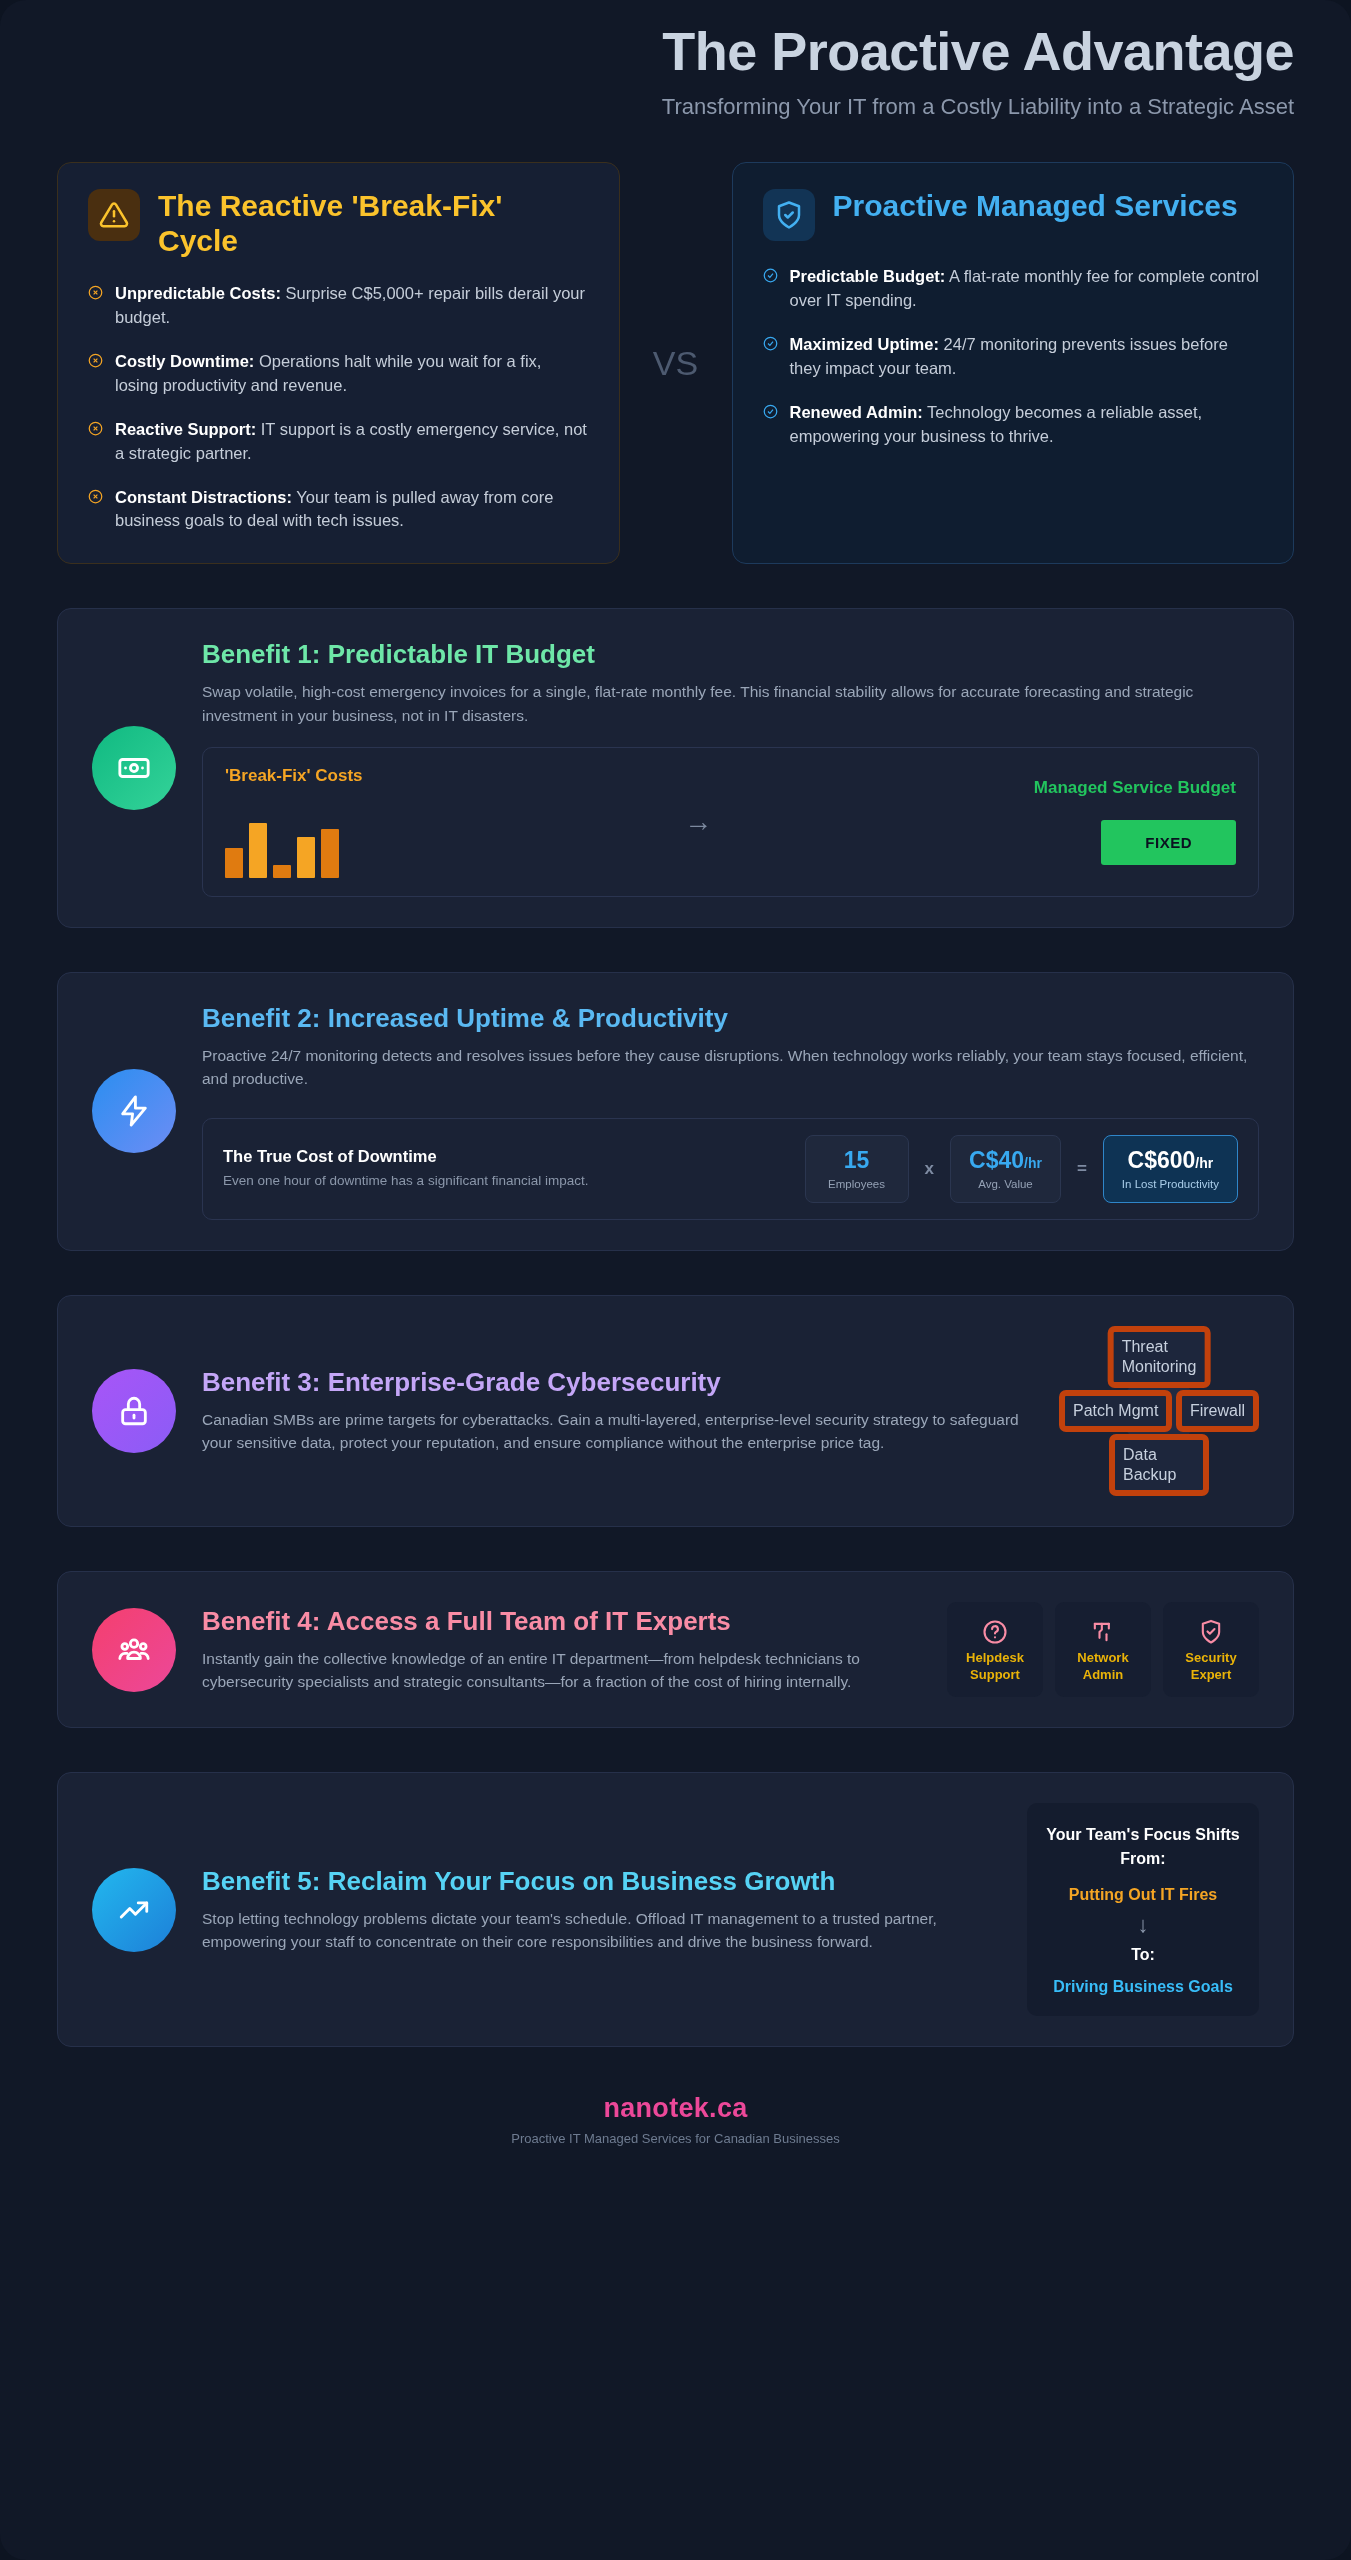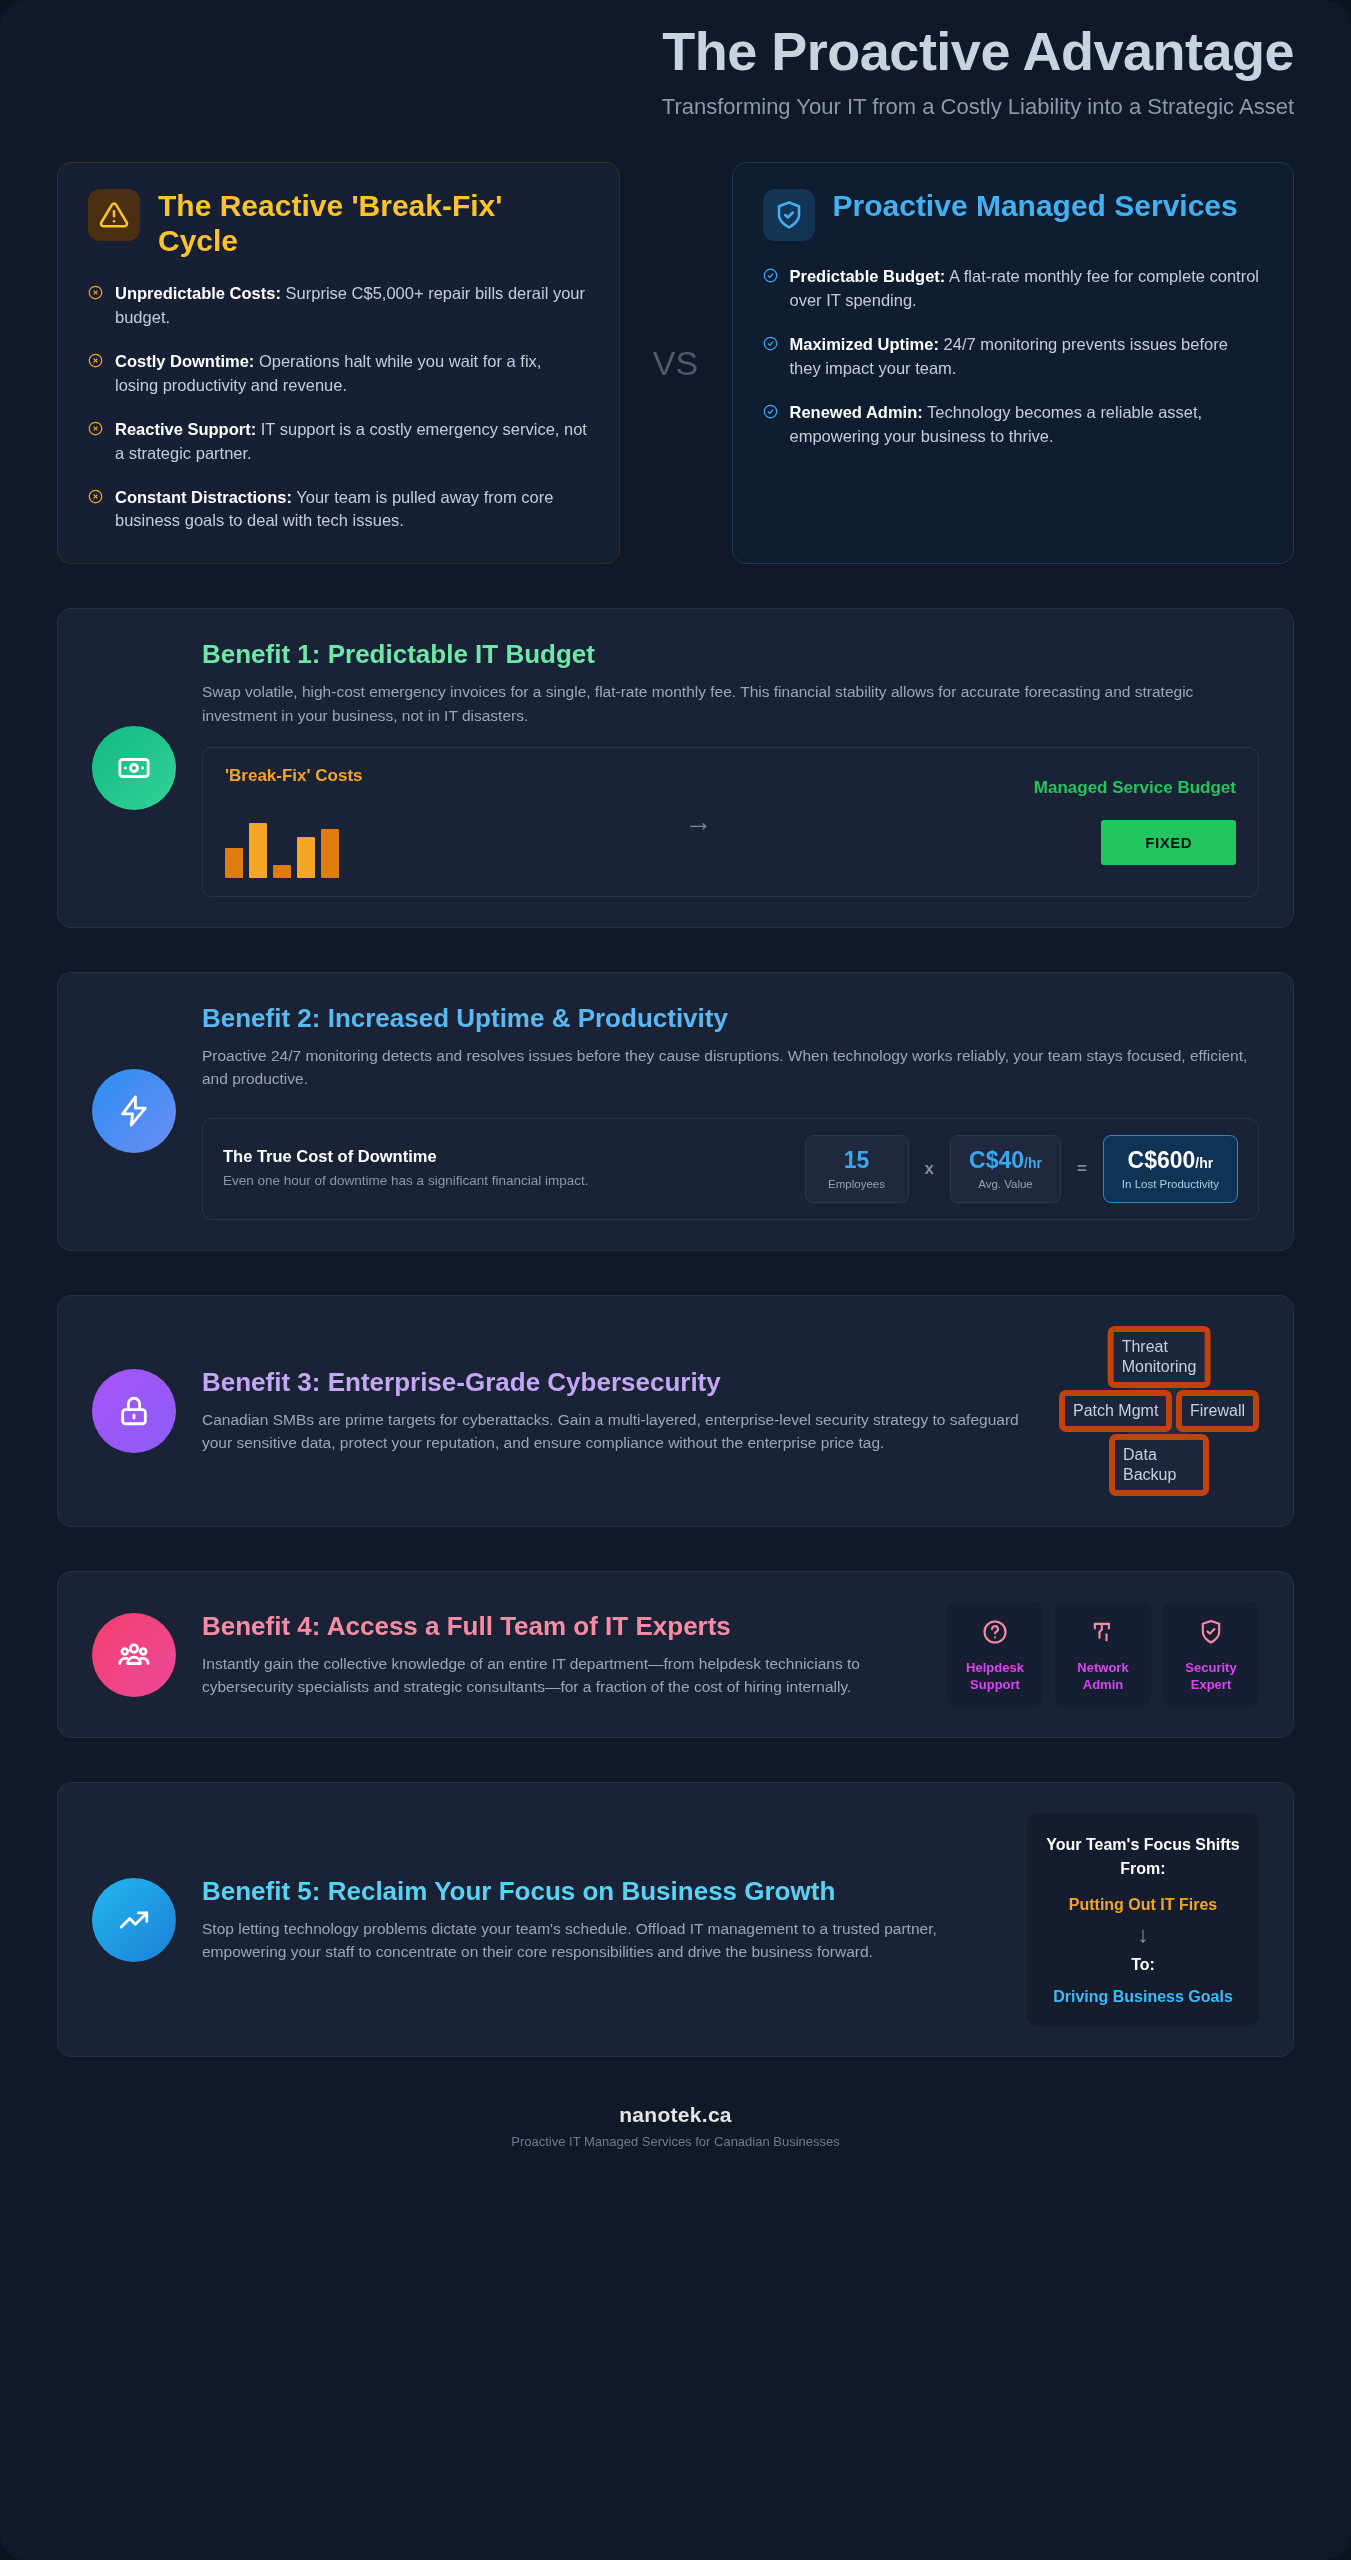--- a/index.html
+++ b/index.html
@@ -147,37 +147,37 @@
   .node.n-left { left:0; top:50%; transform:translateY(-50%); }
   .node.n-right { right:0; top:50%; transform:translateY(-50%); }
 
   
   .experts { display:flex; gap:12px; flex:0 0 auto; }
   .exp {
     background:#161e31; border-radius:9px;
     width:96px; padding:16px 8px 14px 8px; text-align:center;
   }
   .exp-l {
-    margin-top:10px; font-size:13px; font-weight:bold; color:#d946ef; line-height:1.3;
+    font-size:13px; font-weight:bold; color:#eab308; line-height:1.3;
   }
 
   
   .focus-box {
     background:#141c2e; border-radius:10px;
     width:232px; flex:0 0 232px; padding:20px 14px; text-align:center;
   }
   .focus-h { font-size:16px; font-weight:bold; color:#ffffff; line-height:1.45; }
   .focus-from { font-size:16px; font-weight:bold; color:#f5a524; margin-top:16px; }
   .focus-arrow { color:#8a96ab; font-size:22px; margin:8px 0; }
   .focus-to { font-size:16px; font-weight:bold; color:#ffffff; }
   .focus-goal { font-size:16px; font-weight:bold; color:#38bdf8; margin-top:14px; }
 
   
   .footer { text-align:center; margin-top:46px; padding-bottom:34px; }
-  .f-brand { font-size:21px; font-weight:bold; color:#e5e5e5; letter-spacing:0.3px; }
+  .f-brand { font-size:27px; font-weight:bold; color:#ec4899; letter-spacing:0.3px; }
   .f-tag { font-size:13px; color:#6e7b90; margin-top:7px; }
 </style>
 </head>
 <body>
 
 <div class="page">
 
   <div class="header">
     <div class="title">The Proactive Advantage</div>
     <div class="subtitle">Transforming Your IT from a Costly Liability into a Strategic Asset</div>

